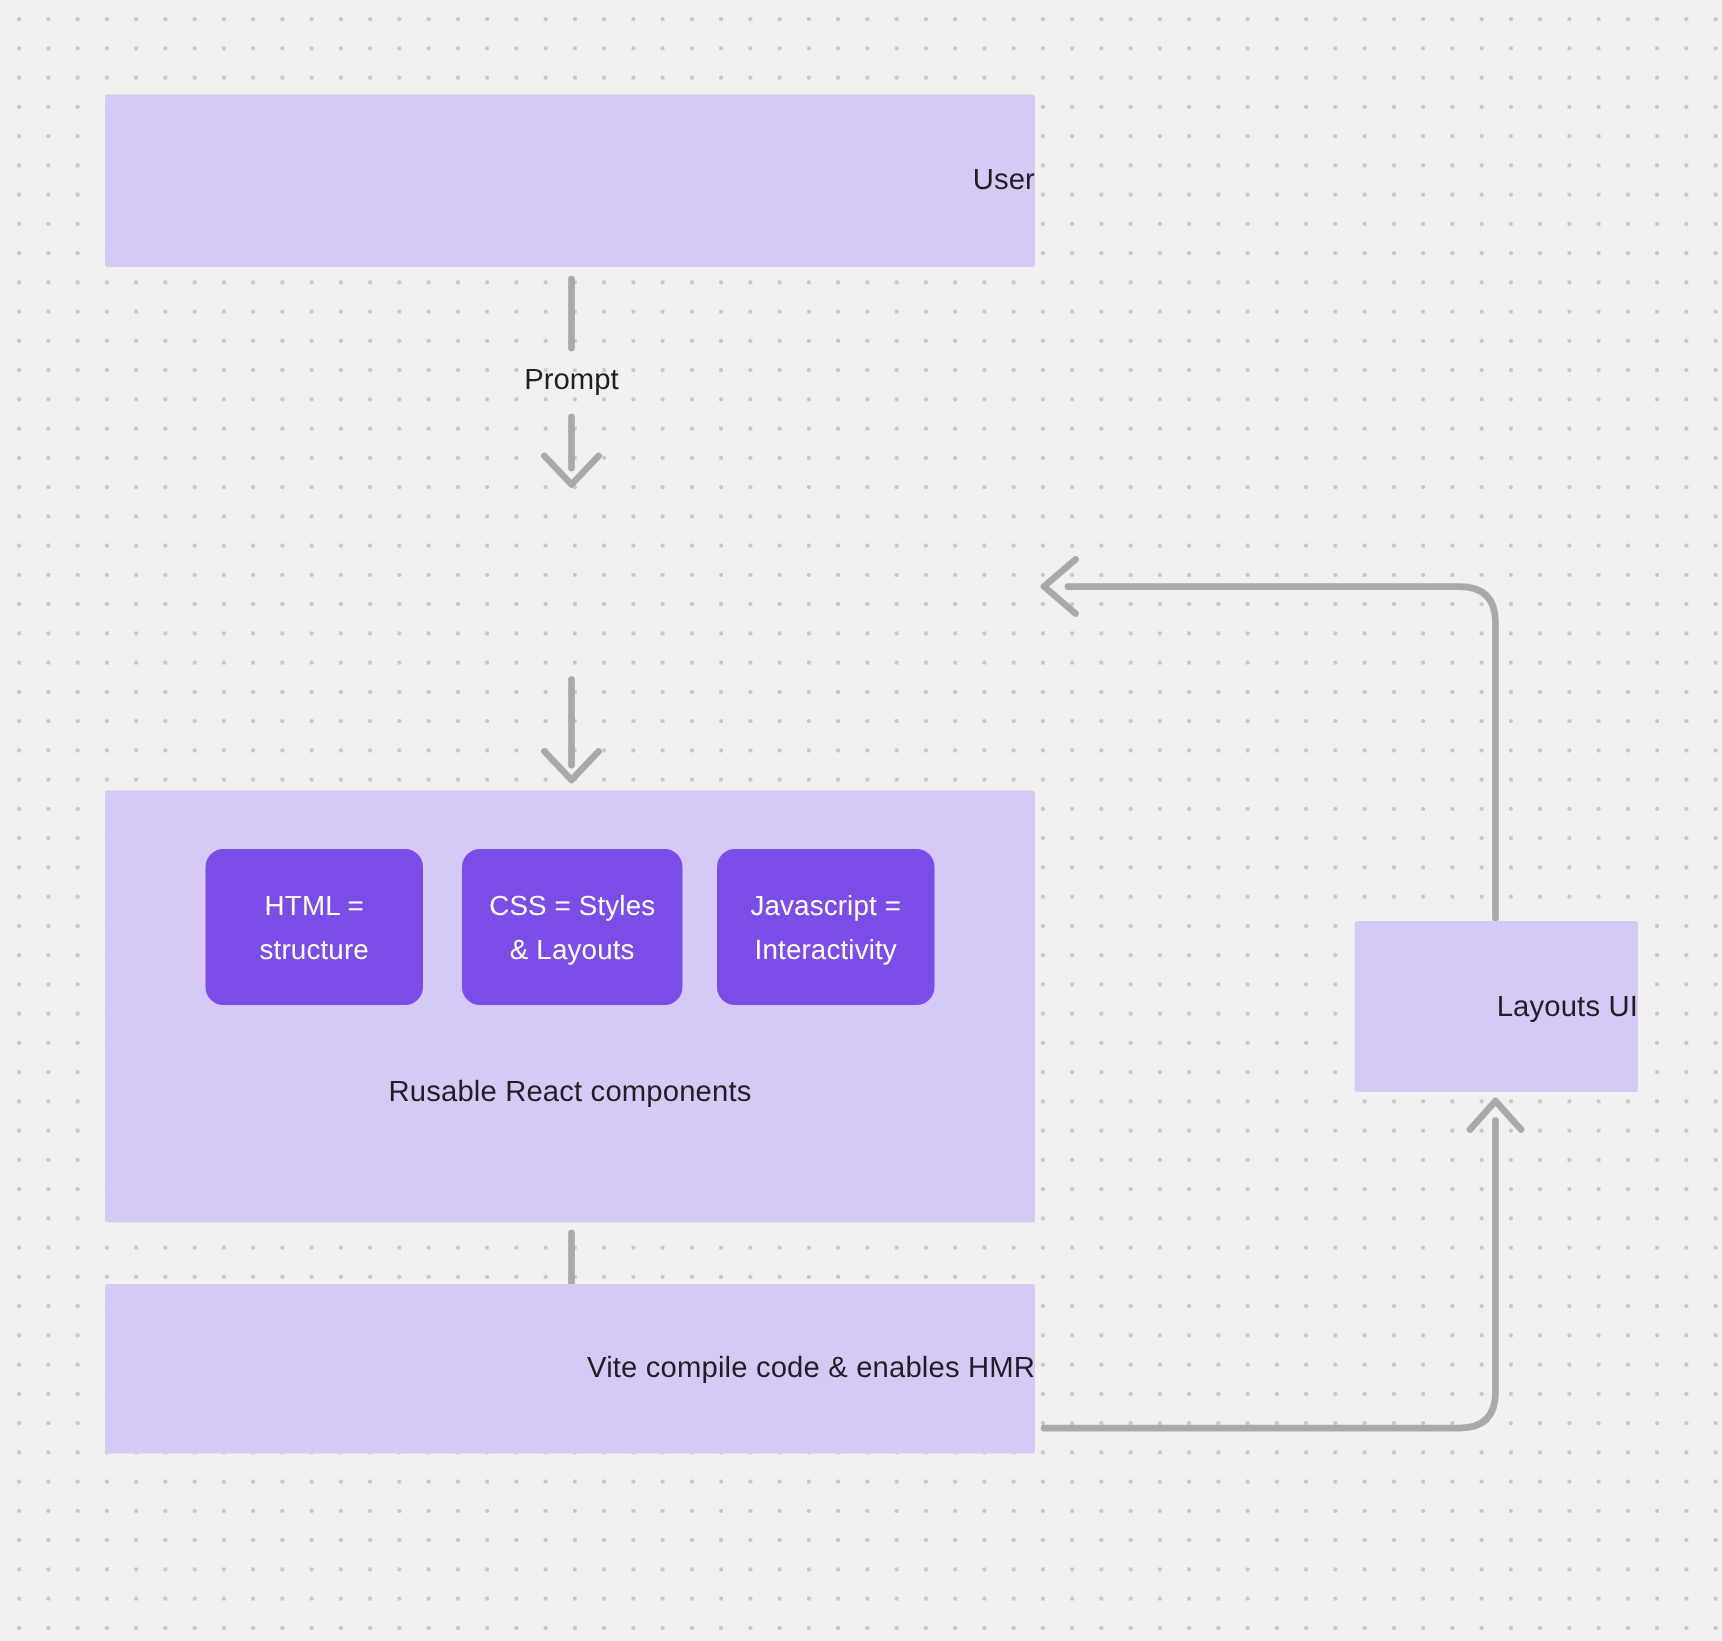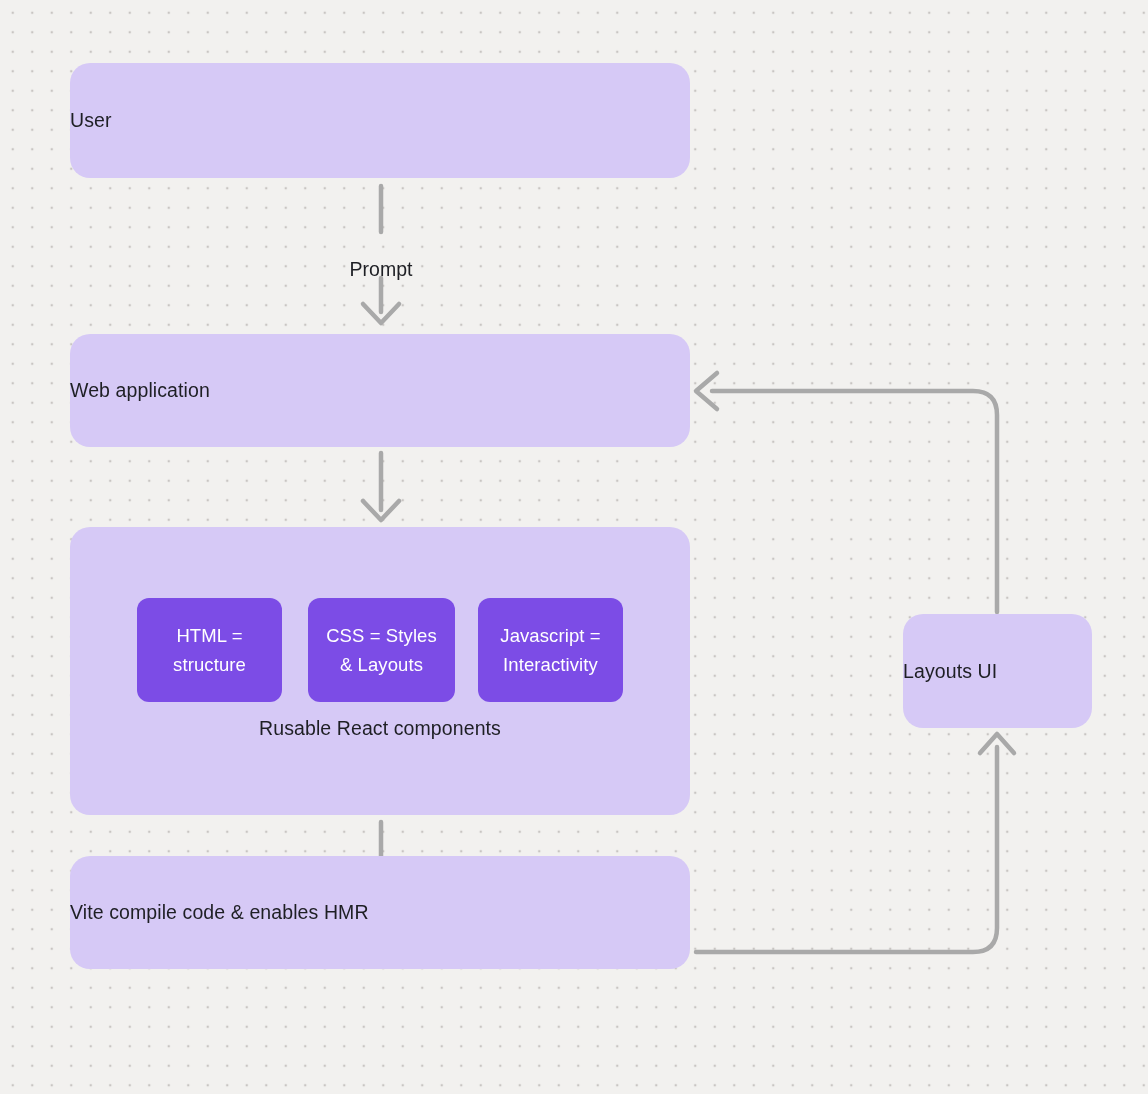--- a/index.html
+++ b/index.html
@@ -20,25 +20,25 @@
   .connectors {
     position: absolute;
     left: 0; top: 0;
     width: 1148px;
     height: 1094px;
     z-index: 1;
   }
   .node {
     position: absolute;
     z-index: 2;
-    border-radius: 20px;
+    border-radius: 2px;
     background: #d6c9f6;
     display: flex;
     align-items: center;
-    justify-content: flex-start;
+    justify-content: flex-end;
     color: #1e1f24;
     font-size: 19.5px;
     font-weight: 500;
     letter-spacing: 0.1px;
   }
   .node-user          { left: 70px;  top: 63px;  width: 620px; height: 115px; }
   .node-webapp        { left: 70px;  top: 334px; width: 620px; height: 113px; }
   .node-components    { left: 70px;  top: 527px; width: 620px; height: 288px; display: block; }
   .node-vite          { left: 70px;  top: 856px; width: 620px; height: 113px; }
   .node-renderui      { left: 903px; top: 614px; width: 189px; height: 114px; }
@@ -51,42 +51,41 @@
     background: #7c4ce6;
     display: flex;
     align-items: center;
     justify-content: center;
     text-align: center;
     color: #ffffff;
     font-size: 18.5px;
     font-weight: 500;
     line-height: 29px;
     white-space: pre-line;
-    margin-top: 32px;
   }
   .chip-html { left: 67px;  width: 145px; }
   .chip-css  { left: 238px; width: 147px; }
   .chip-js   { left: 408px; width: 145px; }
 
   .container-label {
     position: absolute;
     left: 0;
     right: 0;
     top: 190px;
     text-align: center;
     color: #1e1f24;
     font-size: 19.5px;
     font-weight: 500;
   }
 
   .edge-label {
     position: absolute;
     z-index: 2;
     left: 331px;
-    top: 256px;
+    top: 240px;
     width: 100px;
     text-align: center;
     color: #1e1f24;
     font-size: 19.5px;
     font-weight: 500;
     line-height: 26px;
   }
 </style>
 </head>
 <body>
@@ -111,23 +110,20 @@
     <path d="M997 612 V415 Q997 391 973 391 H712"></path>
     <path d="M717 373 L696 391 L717 409"></path>
   </svg>
 
   <div class="node node-user">
     <span>User</span>
   </div>
 
   <div class="edge-label">Prompt</div>
 
-  <div class="node node-webapp">
-    <span>Web application</span>
-  </div>
 
   <div class="node node-components">
     <div class="chip chip-html">
       <span>HTML =
 structure</span>
     </div>
     <div class="chip chip-css">
       <span>CSS = Styles
 &amp; Layouts</span>
     </div>

